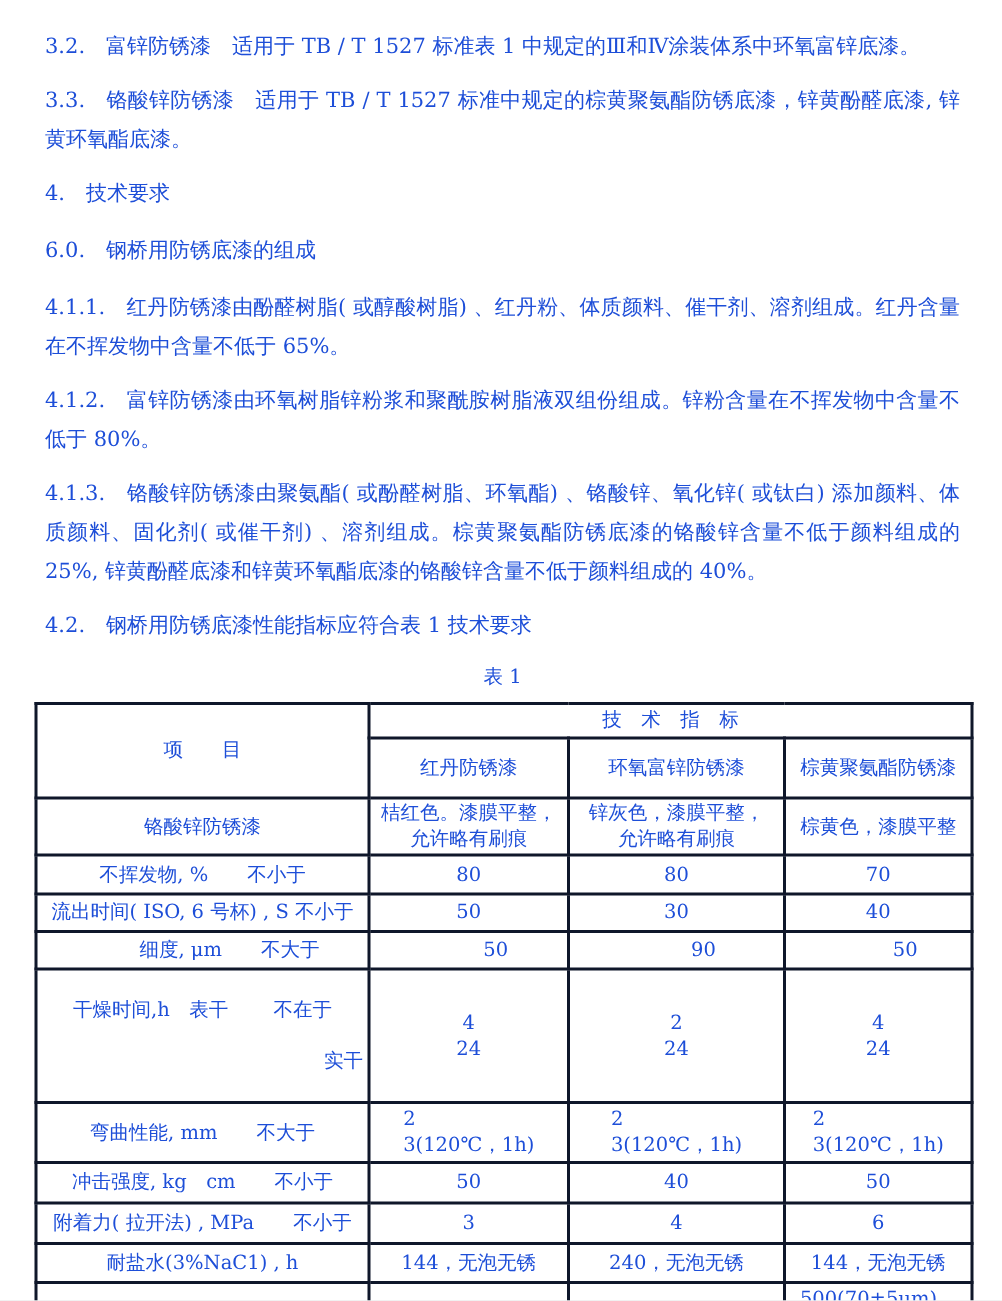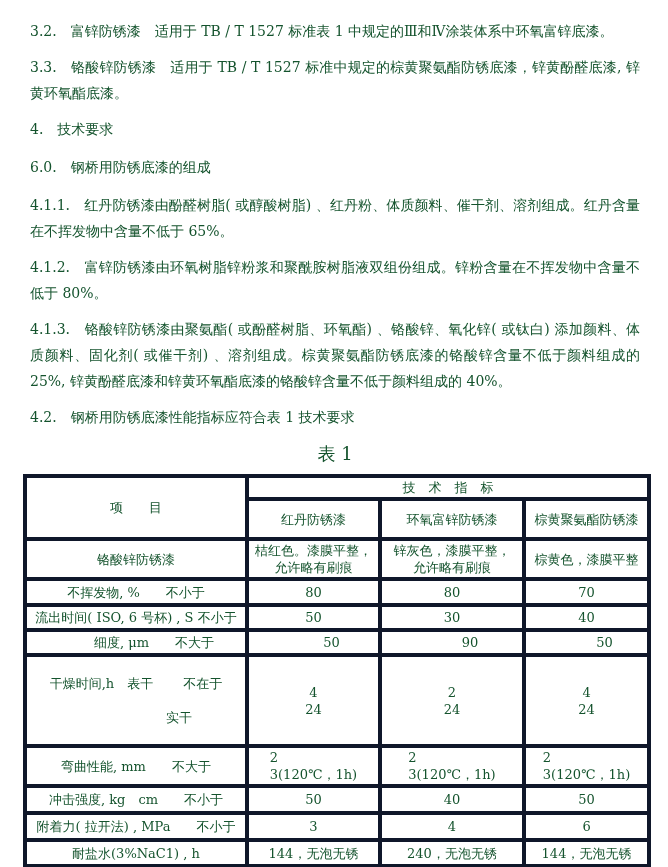--- a/index.html
+++ b/index.html
@@ -3,46 +3,46 @@
 <meta charset="utf-8">
 <style>
   html,body{margin:0;padding:0;background:#e8e8e8;}
   .page{
     position:relative;
     width:668px;height:867px;
     background:#ffffff;
     box-sizing:border-box;
     padding:18px 28px 0 30px;
     font-family:"DejaVu Serif","Liberation Serif",serif;
-    color:#14532d;
+    color:#1d4ed8;
     overflow:hidden;
   }
   .para{
     font-size:14px;
     line-height:26px;
     margin:0 0 10px 0;
     text-align:justify;
     white-space:pre-wrap;
   }
   .para.sec{margin-top:4px;margin-bottom:12px;}
   .caption{
-    font-size:18px;
+    font-size:13px;
     text-align:center;
     margin:2px 0 8px 0;
   }
   .tablewrap{margin-left:-7px;}
   table.spec{
     border-collapse:collapse;
     table-layout:fixed;
     width:624px;
     border:2px solid #2a2a2a;
     font-size:13px;
   }
   table.spec td{
-    border:4px solid #0f172a;
+    border:2px solid #0f172a;
     text-align:center;
     vertical-align:middle;
     padding:1px 3px;
     box-sizing:border-box;
     white-space:pre-line;
     line-height:17px;
     overflow:hidden;
     margin-top:27px;
   }
   col.c0{width:222px;} col.c1{width:133px;} col.c2{width:144px;} col.c3{width:125px;}
@@ -52,21 +52,21 @@
   tr.r1 td{height:26px;}
   tr.r2 td{height:25px;}
   tr.r3 td{height:25px;padding-left:39px;}
   tr.r4 td{height:40px;}
   tr.r5 td{height:40px;}
   tr.r6 td{height:27px;}
   tr.r7 td{height:27px;}
   tr.r8 td{height:26px;}
   tr.r9 td{height:74px;}
   td.dry{text-align:left;padding-left:12px;}
-  .dry-l2{margin-left:86px;}
+  .dry-l2{margin-left:86px;text-align:right;}
   td.bend{text-align:center;}
   .bend-inner{display:inline-block;text-align:left;white-space:pre-line;}
 </style>
 </head>
 <body>
 
 <div class="page">
 
   <p class="para">3.2.　富锌防锈漆　适用于 TB / T 1527 标准表 1 中规定的Ⅲ和Ⅳ涂装体系中环氧富锌底漆。</p>
   <p class="para">3.3.　铬酸锌防锈漆　适用于 TB / T 1527 标准中规定的棕黄聚氨酯防锈底漆，锌黄酚醛底漆, 锌黄环氧酯底漆。</p>

